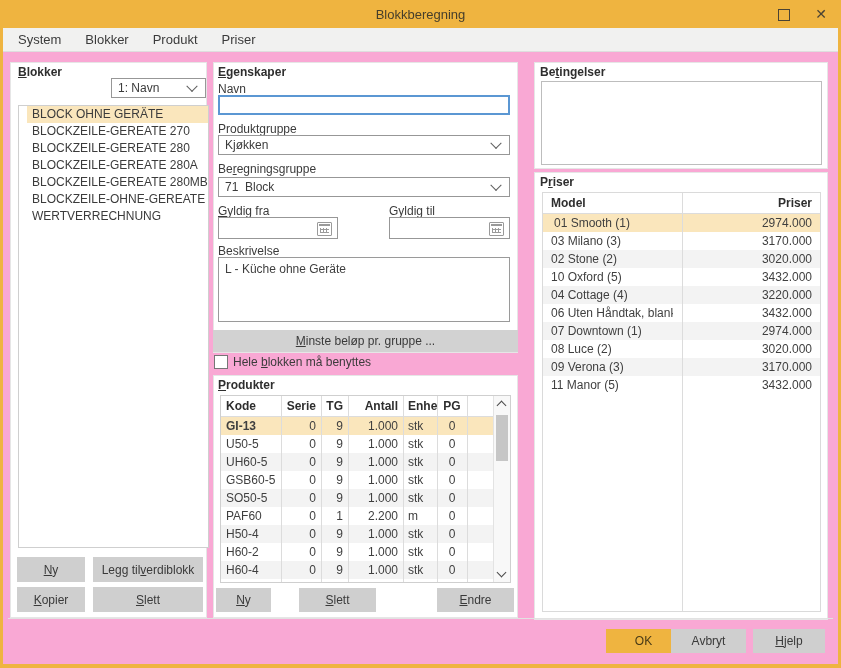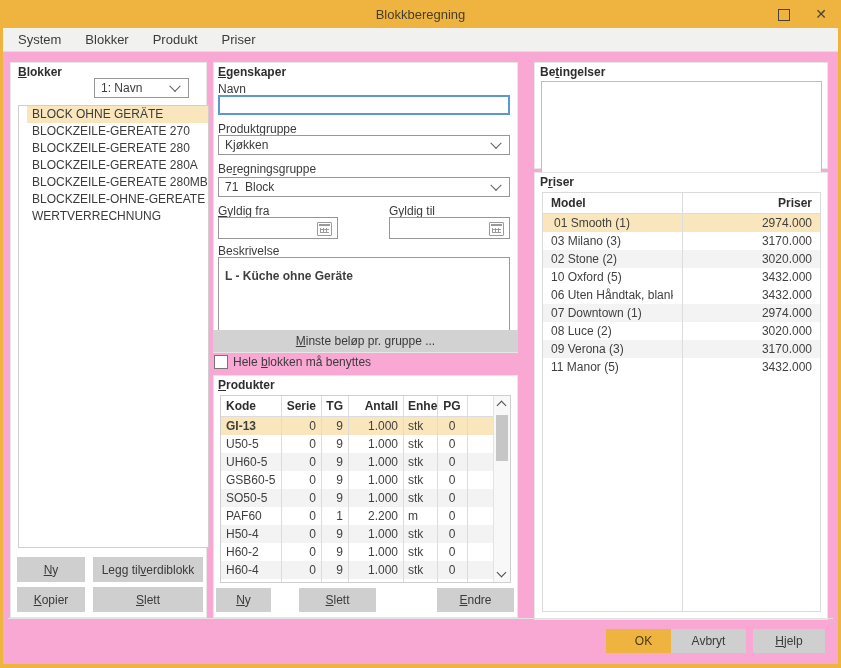--- a/index.html
+++ b/index.html
@@ -58,22 +58,22 @@
   .vline{position:absolute;top:0;bottom:0;width:1px;background:#DCDCDC;z-index:2;}
   
   .sbar{position:absolute;top:0;bottom:0;right:0;width:16px;background:#F8F8F8;
         border-left:1px solid #E3E3E3;z-index:3;}
   .sb-btn{position:absolute;left:0;width:16px;height:15px;}
   .sb-chev{position:absolute;left:4px;width:6px;height:6px;border-right:1.5px solid #4A4A4A;border-bottom:1.5px solid #4A4A4A;}
   .sb-up .sb-chev{top:6px;transform:rotate(-135deg);}
   .sb-down .sb-chev{bottom:6px;transform:rotate(45deg);}
   .sb-thumb{position:absolute;left:2px;width:12px;top:19px;height:46px;background:#C6C6C6;}
   .sep{position:absolute;height:1px;background:#E2E2E2;}
-  .textarea{position:absolute;background:#fff;border:1px solid #9A9A9A;padding:11px 6px;
-            font-size:12px;color:#3F3F3F;white-space:pre-wrap;font-weight:bold;}
+  .textarea{position:absolute;background:#fff;border:1px solid #9A9A9A;padding:4px 6px;
+            font-size:12px;color:#3F3F3F;white-space:pre-wrap;}
   u{text-decoration:underline;}
 </style>
 </head>
 <body>
 
 <div class="window">
   <div class="frame"></div>
 
   <div class="titlebar">
     <span class="title">Blokkberegning</span>
@@ -84,21 +84,21 @@
   <div class="menubar">
     <span class="menu-item">System</span>
     <span class="menu-item">Blokker</span>
     <span class="menu-item">Produkt</span>
     <span class="menu-item">Priser</span>
   </div>
 
   <div class="panel" style="left:10px;top:62px;width:195px;height:554px;"></div>
   <span class="lbl b" style="left:18px;top:66px;"><u>B</u>lokker</span>
   <span class="lbl" style="left:18px;top:84px;margin-top:40px;">Sortering</span>
-  <div class="select" style="left:94px;top:78px;width:87px;height:18px;align-items:center;">
+  <div class="select" style="left:111px;top:78px;width:87px;height:18px;align-items:center;">
     <span>1: Navn</span>
     <span class="chev"></span>
   </div>
   <div class="listbox" style="left:18px;top:105px;width:181px;height:441px;padding-left:8px;">
       <div class="list-item selected">BLOCK OHNE GERÄTE</div>
       <div class="list-item">BLOCKZEILE-GEREATE 270</div>
       <div class="list-item">BLOCKZEILE-GEREATE 280</div>
       <div class="list-item">BLOCKZEILE-GEREATE 280A</div>
       <div class="list-item">BLOCKZEILE-GEREATE 280MB</div>
       <div class="list-item">BLOCKZEILE-OHNE-GEREATE</div>
@@ -270,20 +270,24 @@
         <span class="tcell" style="flex: 1 1 0%; text-align: right; padding-right: 8px;">3170.000</span>
       </div>
       <div class="trow alt">
         <span class="tcell" style="width: 130px; text-align: left; padding-left: 8px;">02 Stone (2)</span>
         <span class="tcell" style="flex: 1 1 0%; text-align: right; padding-right: 8px;">3020.000</span>
       </div>
       <div class="trow">
         <span class="tcell" style="width: 130px; text-align: left; padding-left: 8px;">10 Oxford (5)</span>
         <span class="tcell" style="flex: 1 1 0%; text-align: right; padding-right: 8px;">3432.000</span>
       </div>
+      <div class="trow alt">
+        <span class="tcell" style="width: 130px; text-align: left; padding-left: 8px;">04 Cottage (4)</span>
+        <span class="tcell" style="flex: 1 1 0%; text-align: right; padding-right: 8px;">3220.000</span>
+      </div>
       <div class="trow">
         <span class="tcell" style="width: 130px; text-align: left; padding-left: 8px;">06 Uten Håndtak, blank...</span>
         <span class="tcell" style="flex: 1 1 0%; text-align: right; padding-right: 8px;">3432.000</span>
       </div>
       <div class="trow alt">
         <span class="tcell" style="width: 130px; text-align: left; padding-left: 8px;">07 Downtown (1)</span>
         <span class="tcell" style="flex: 1 1 0%; text-align: right; padding-right: 8px;">2974.000</span>
       </div>
       <div class="trow">
         <span class="tcell" style="width: 130px; text-align: left; padding-left: 8px;">08 Luce (2)</span>

